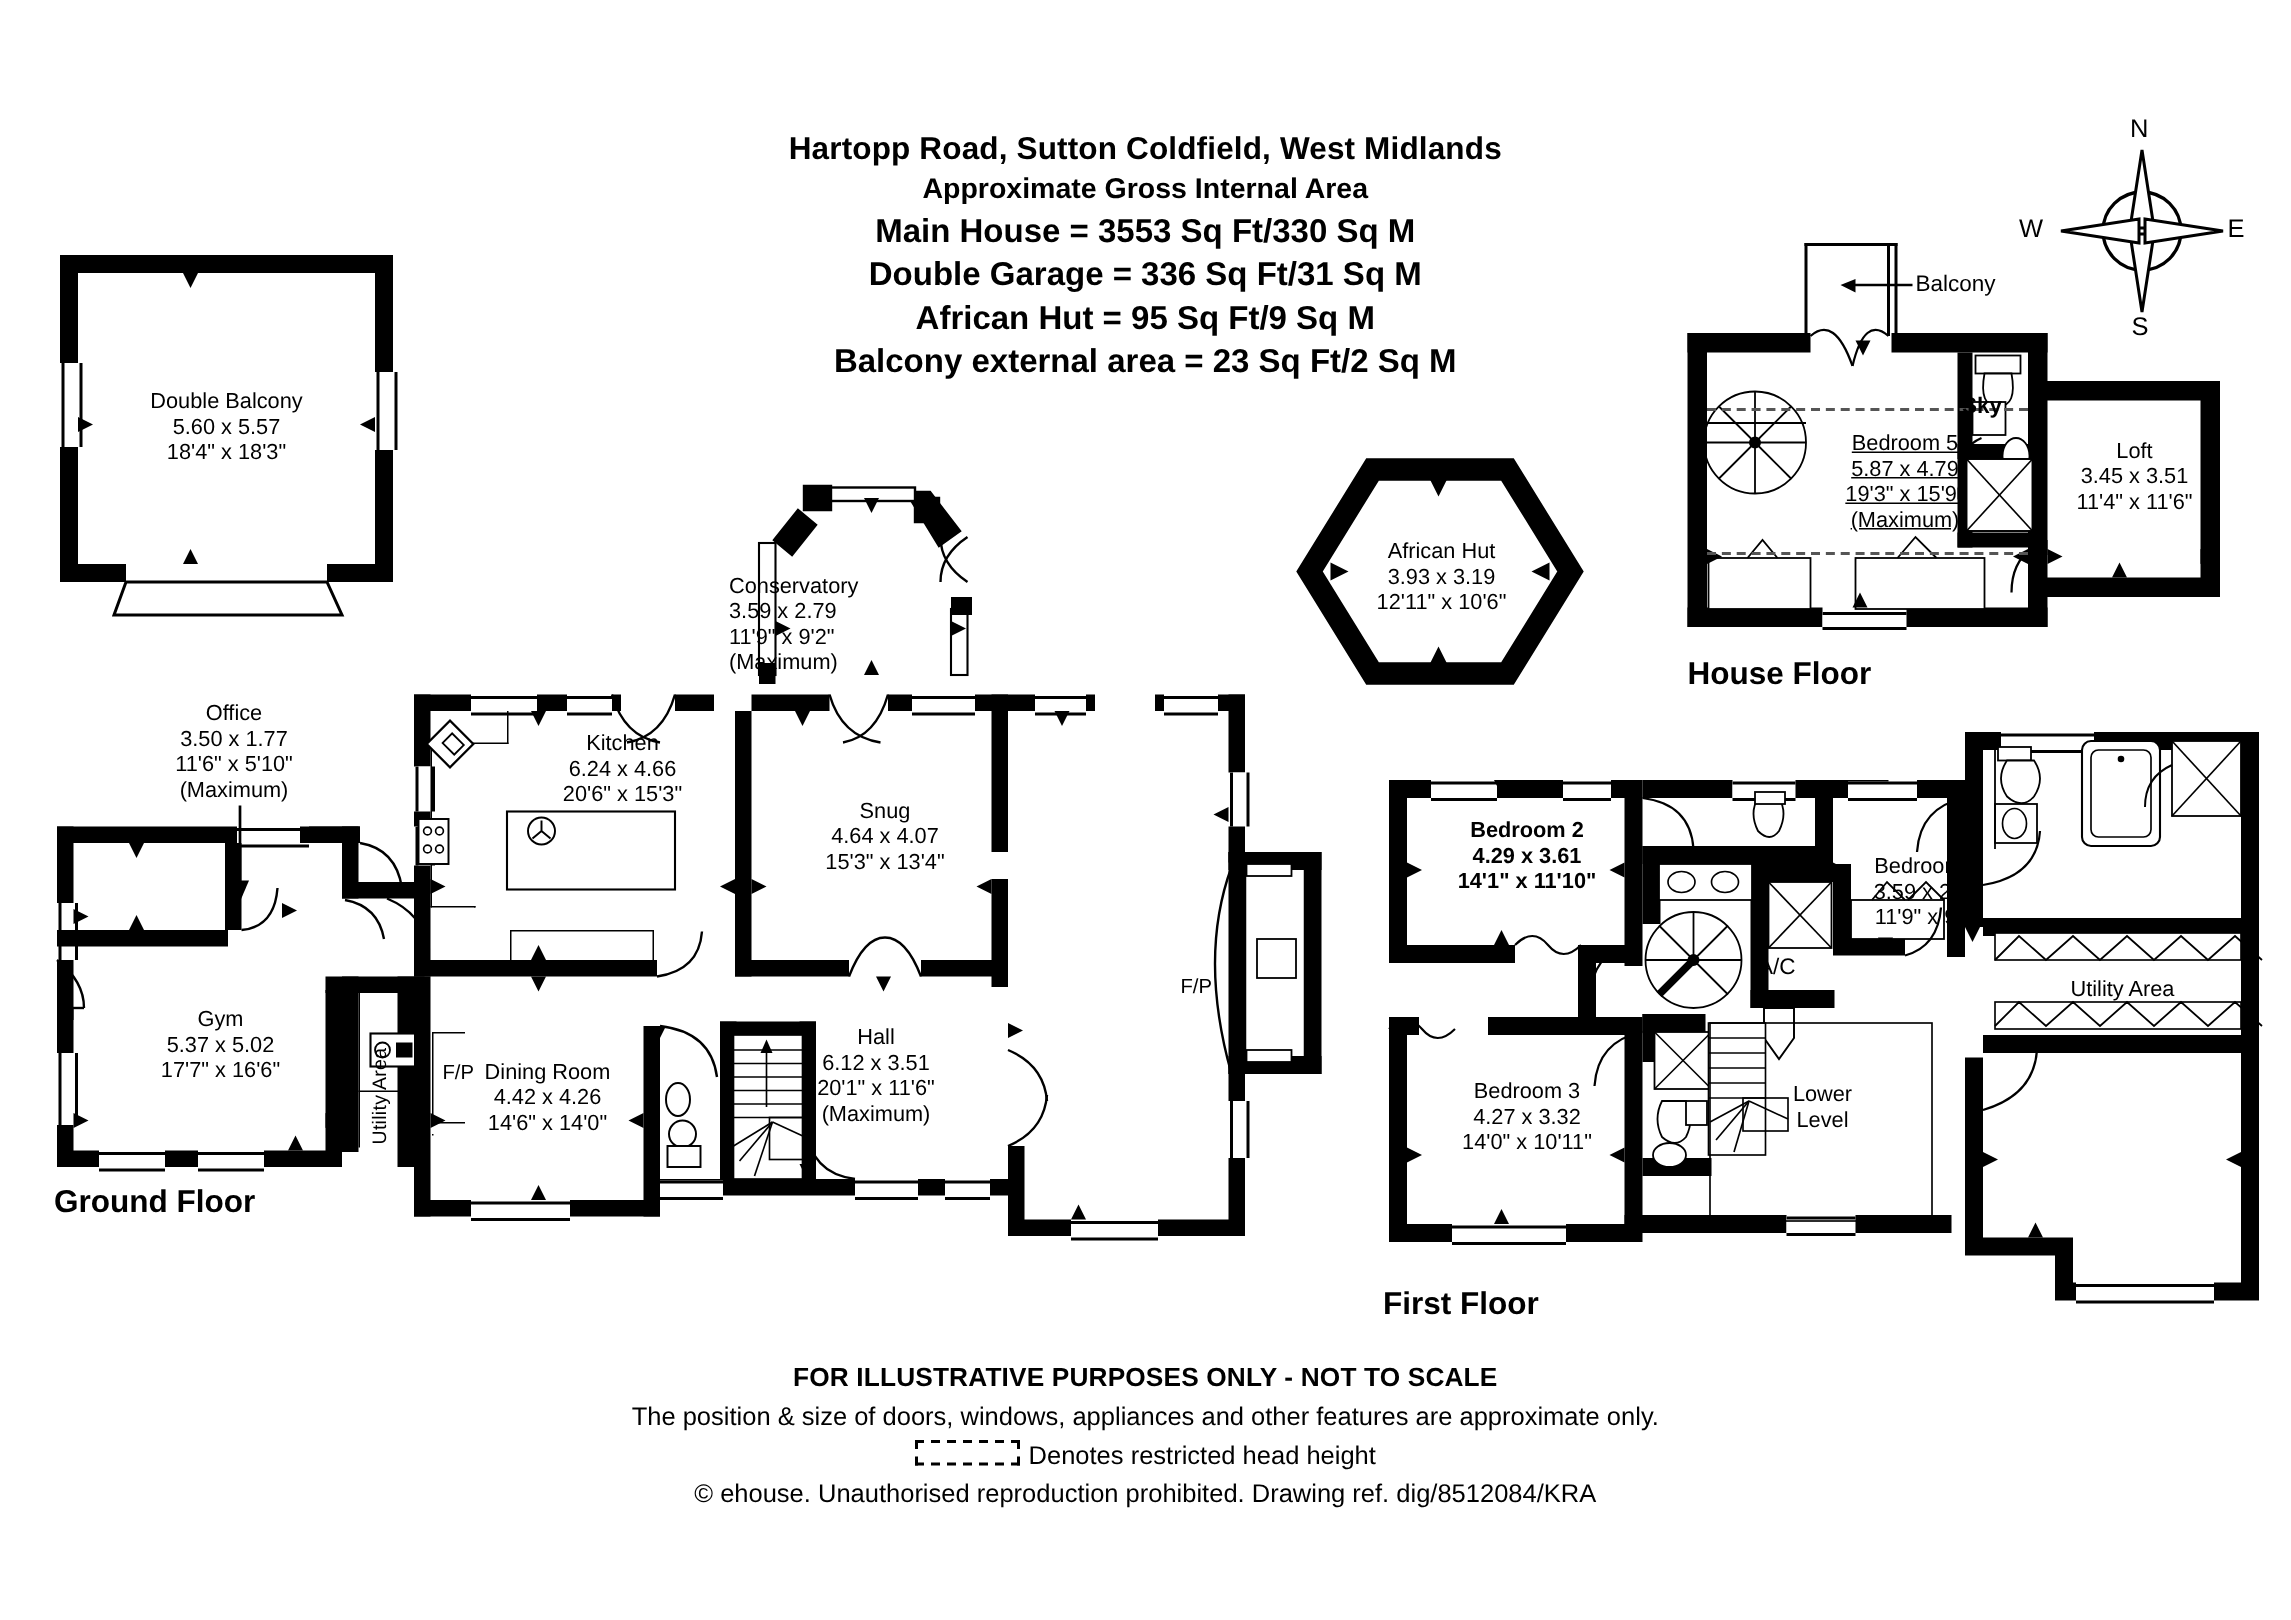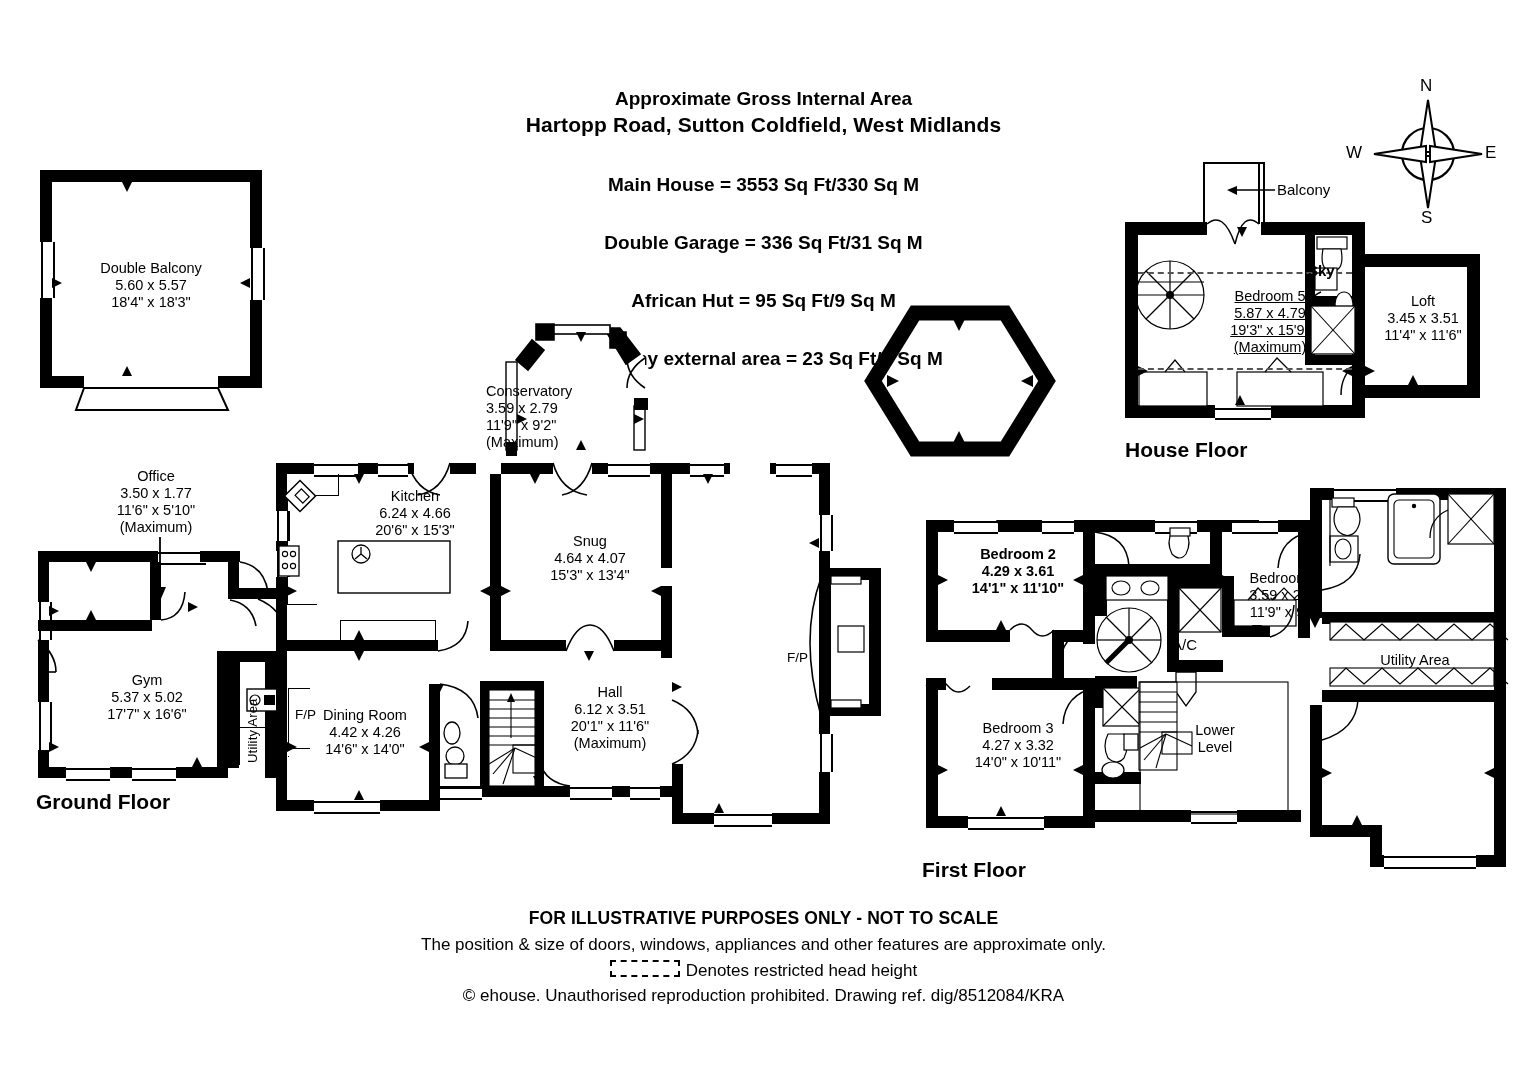--- a/index.html
+++ b/index.html
@@ -5,21 +5,21 @@
   html,body{margin:0;padding:0;background:#ffffff;}
   body{width:1527px;height:1080px;position:relative;overflow:hidden;
        font-family:"Liberation Sans","DejaVu Sans",sans-serif;color:#000;}
   .abs{position:absolute;}
 
   
   #header{left:0;top:86px;width:1527px;text-align:center;}
   #header .ln{font-weight:bold;line-height:1.32;}
   #header .l0{font-size:21px;letter-spacing:.1px;}
   #header .l1{font-size:19px;}
-  #header .l2{font-size:19px;margin-top:33px;}
+  #header .l2{font-size:22px;}
 
   .floorlabel{font-size:21px;font-weight:bold;}
 
   .roomtxt{font-size:14.5px;line-height:1.18;text-align:center;white-space:nowrap;}
   .roomtxt .nm{}
   .smalllbl{font-size:13.5px;white-space:nowrap;}
   .vlabel{font-size:13px;writing-mode:vertical-rl;transform:rotate(180deg);
           letter-spacing:.2px;}
 
   #footer{left:0;top:908px;width:1527px;text-align:center;}
@@ -36,22 +36,22 @@
   .win{position:absolute;background:#ffffff;border-top:2px solid #000;border-bottom:2px solid #000;}
   .winv{position:absolute;background:#ffffff;border-left:2px solid #000;border-right:2px solid #000;}
   .ln1{position:absolute;background:#000;}
   svg{position:absolute;overflow:visible;}
   .dashline{position:absolute;border-top:2px dashed #555;}
 </style>
 </head>
 <body>
 
 <div id="header" class="abs">
+  <div class="ln l0">Hartopp Road, Sutton Coldfield, West Midlands</div>
   <div class="ln l1">Approximate Gross Internal Area</div>
-  <div class="ln l0">Hartopp Road, Sutton Coldfield, West Midlands</div>
   <div class="ln l2">Main House = 3553 Sq Ft/330 Sq M</div>
   <div class="ln l2">Double Garage = 336 Sq Ft/31 Sq M</div>
   <div class="ln l2">African Hut = 95 Sq Ft/9 Sq M</div>
   <div class="ln l2">Balcony external area = 23 Sq Ft/2 Sq M</div>
 </div>
 
 <div class="abs" style="left:1348px;top:84px;width:160px;height:150px;">
   <svg width="160" height="150" viewBox="0 0 160 150">
     <circle cx="80" cy="70" r="26" fill="#fff" stroke="#000" stroke-width="2.2"></circle>
     <polygon points="80,16 88,68 72,68" fill="#fff" stroke="#000" stroke-width="2"></polygon>
@@ -324,21 +324,21 @@
   </svg>
   <svg width="900" height="900" viewBox="0 0 900 900" style="left:0;top:0;">
     <path d="M440,684 q34,4 38,34" fill="none" stroke="#000" stroke-width="1.6"></path>
     <ellipse cx="452" cy="733" rx="8" ry="11" fill="#fff" stroke="#000" stroke-width="1.3"></ellipse>
     <circle cx="455" cy="756" r="9" fill="#fff" stroke="#000" stroke-width="1.3"></circle>
     <rect x="445" y="764" width="22" height="14" fill="#fff" stroke="#000" stroke-width="1.3"></rect>
     <path d="M570,786 q-30,-4 -32,-34" fill="none" stroke="#000" stroke-width="1.6"></path>
     <polygon points="434,684 444,684 439,694" fill="#000"></polygon>
     <polygon points="533,776 543,776 538,786" fill="#000"></polygon>
   </svg>
-  <div class="roomtxt abs" style="left:548px;top:684px;width:124px;">
+  <div class="roomtxt abs" style="left:522px;top:684px;width:124px;">
     <div>Hall</div>
     <div>6.12 x 3.51</div>
     <div>20'1" x 11'6"</div>
     <div>(Maximum)</div>
   </div>
 
   <div class="w" style="left:672px;top:463px;width:18px;height:11px;"></div>
   <div class="win" style="left:690px;top:464px;width:34px;height:9px;"></div>
   <div class="w" style="left:724px;top:463px;width:6px;height:11px;"></div>
   <div class="w" style="left:770px;top:463px;width:6px;height:11px;"></div>
@@ -380,20 +380,25 @@
 </div>
 
 <div class="abs" style="left:865px;top:305px;width:190px;height:155px;">
   <svg width="190" height="155" viewBox="0 0 190 155">
     <path d="M50,8 L140,8 L182,76 L140,144 L50,144 L8,76 Z" fill="none" stroke="#000" stroke-width="15" stroke-linejoin="miter"></path>
     <polygon points="88,14 100,14 94,26" fill="#000"></polygon>
     <polygon points="22,70 22,82 34,76" fill="#000"></polygon>
     <polygon points="168,70 168,82 156,76" fill="#000"></polygon>
     <polygon points="88,138 100,138 94,126" fill="#000"></polygon>
   </svg>
+  <div class="roomtxt abs" style="left:27px;top:55px;width:138px;">
+    <div>African Hut</div>
+    <div>3.93 x 3.19</div>
+    <div>12'11" x 10'6"</div>
+  </div>
 </div>
 
 <div class="abs" style="left:1125px;top:150px;width:400px;height:340px;">
 
   <div class="thin" style="left:78px;top:12px;width:2px;height:62px;background:#000;"></div>
   <div class="thin" style="left:78px;top:12px;width:62px;height:2px;background:#000;"></div>
   <div class="thin" style="left:138px;top:12px;width:2px;height:62px;background:#000;"></div>
   <div class="thin" style="left:133px;top:12px;width:2px;height:62px;background:#000;"></div>
   <svg width="400" height="340" viewBox="0 0 400 340" style="left:0;top:0;">
     <path d="M82,74 q16,-14 28,20" fill="none" stroke="#000" stroke-width="1.5"></path>

